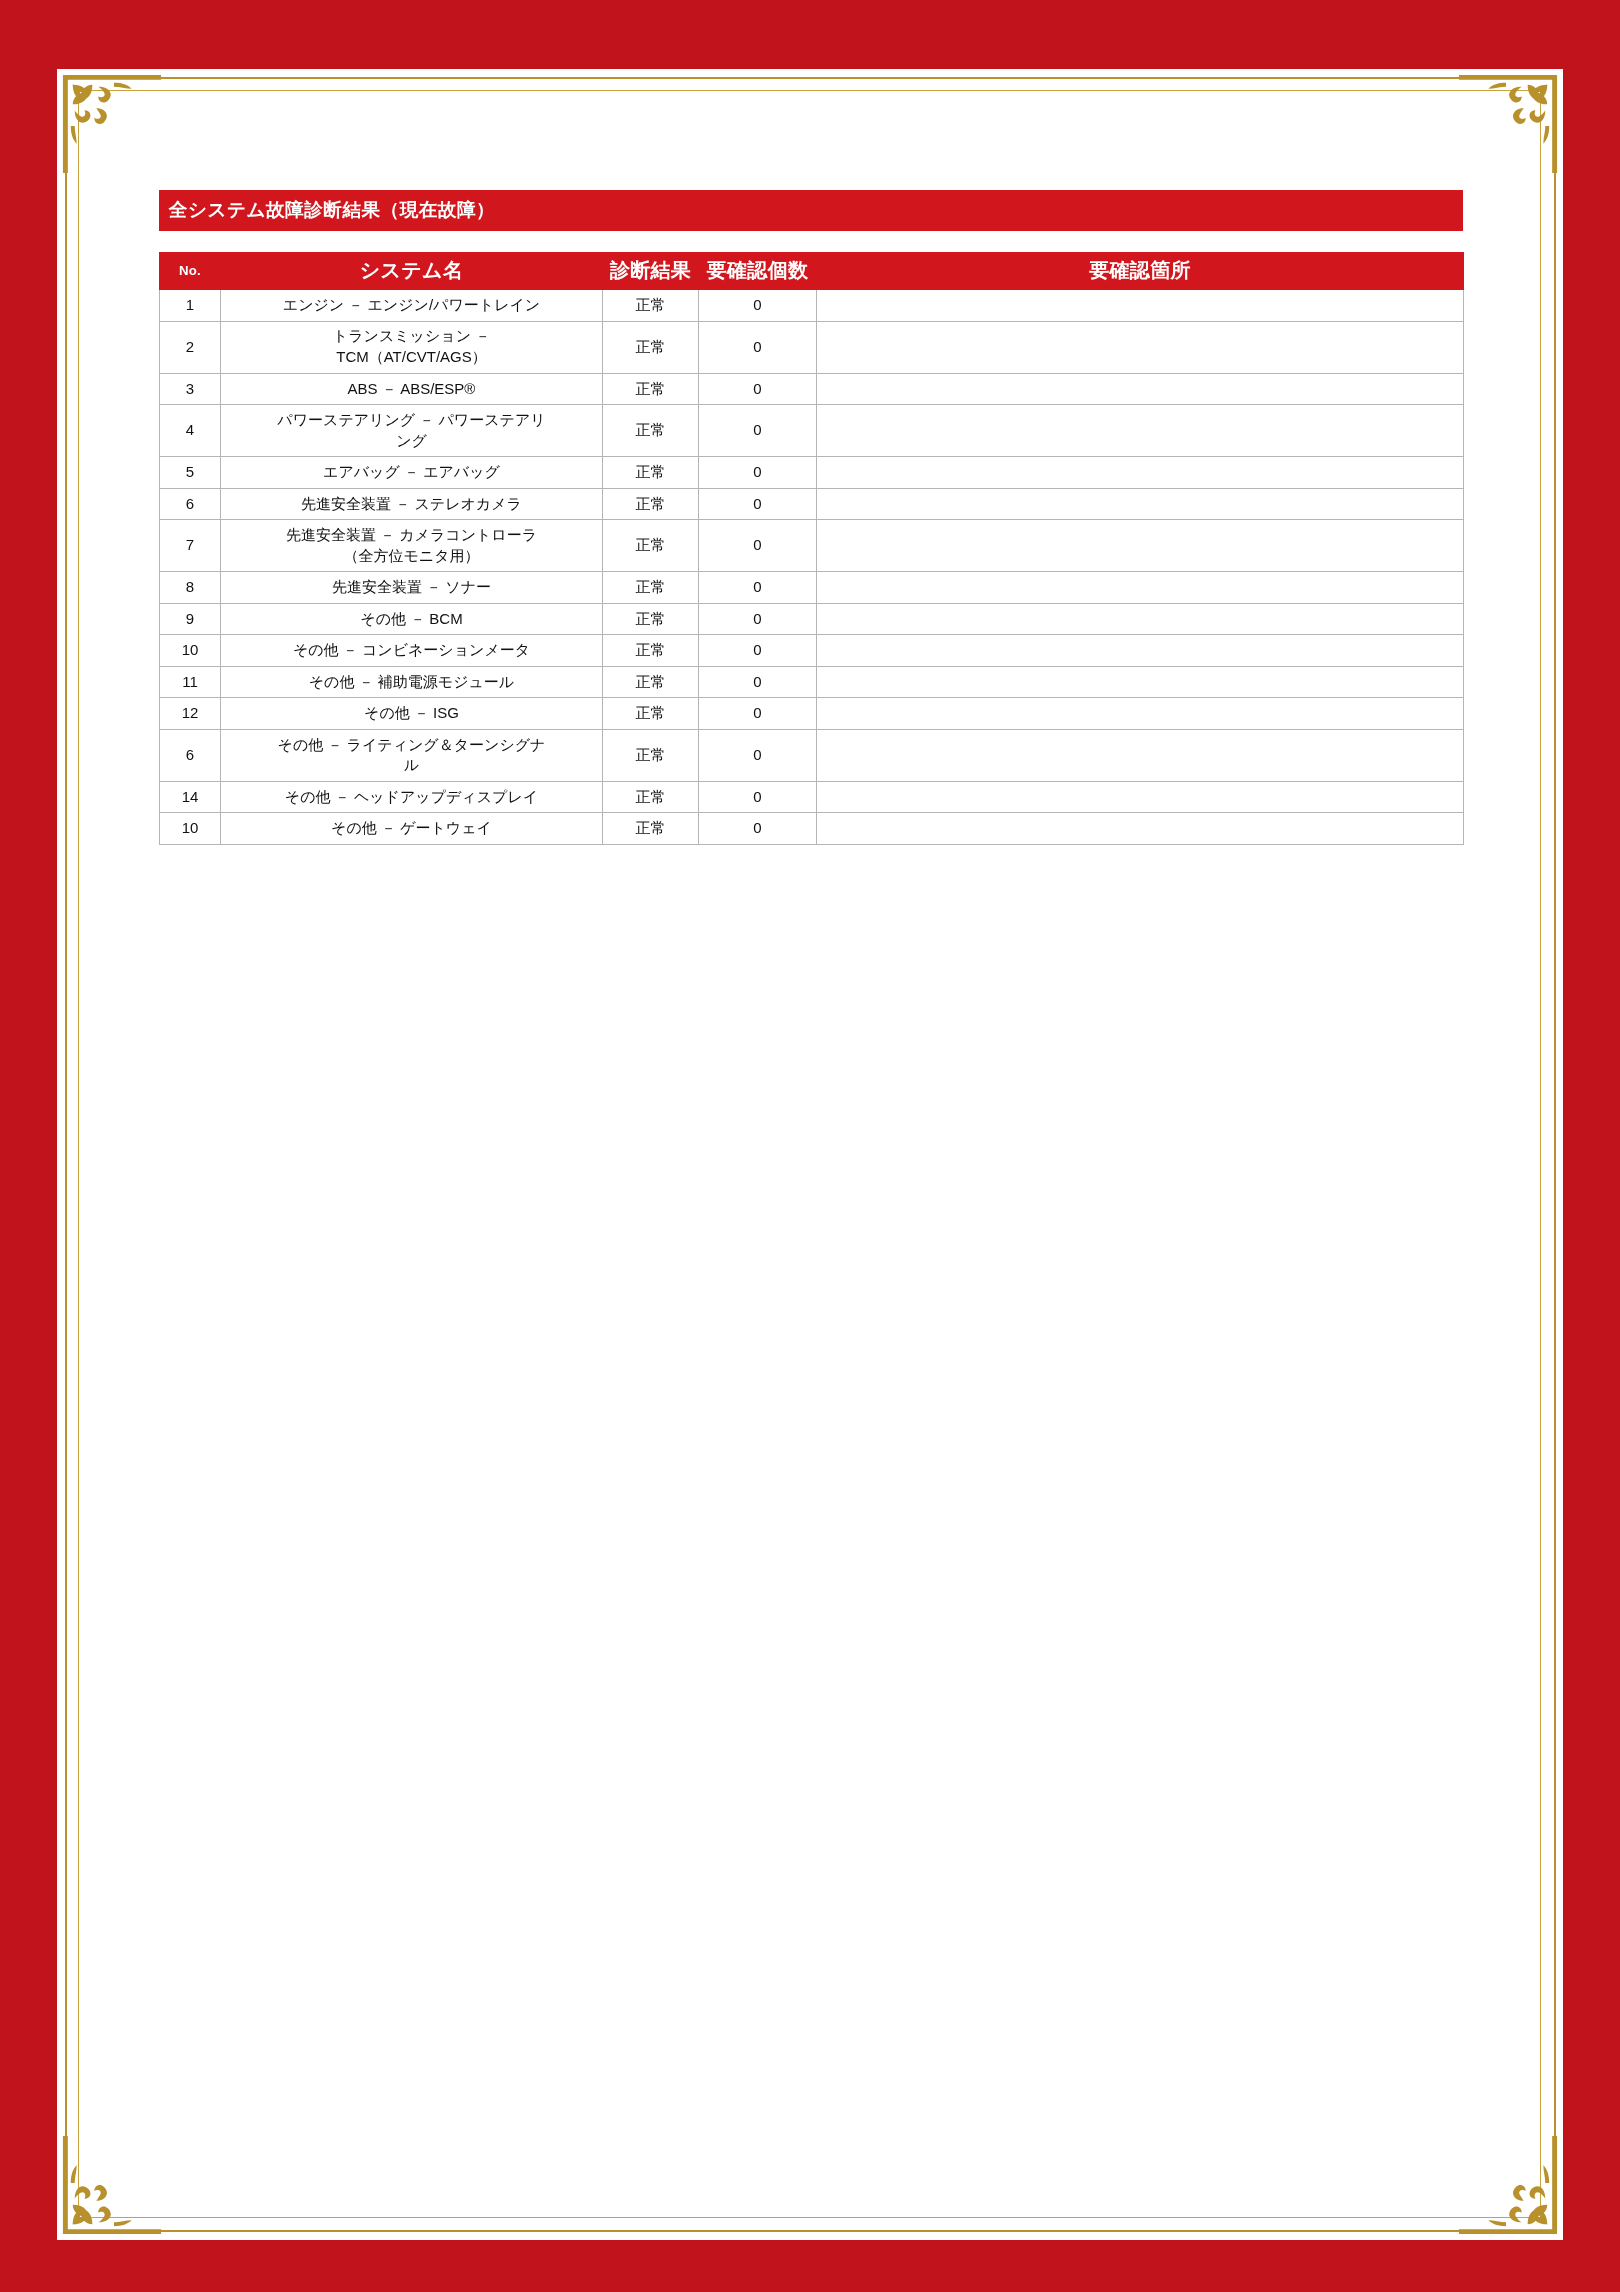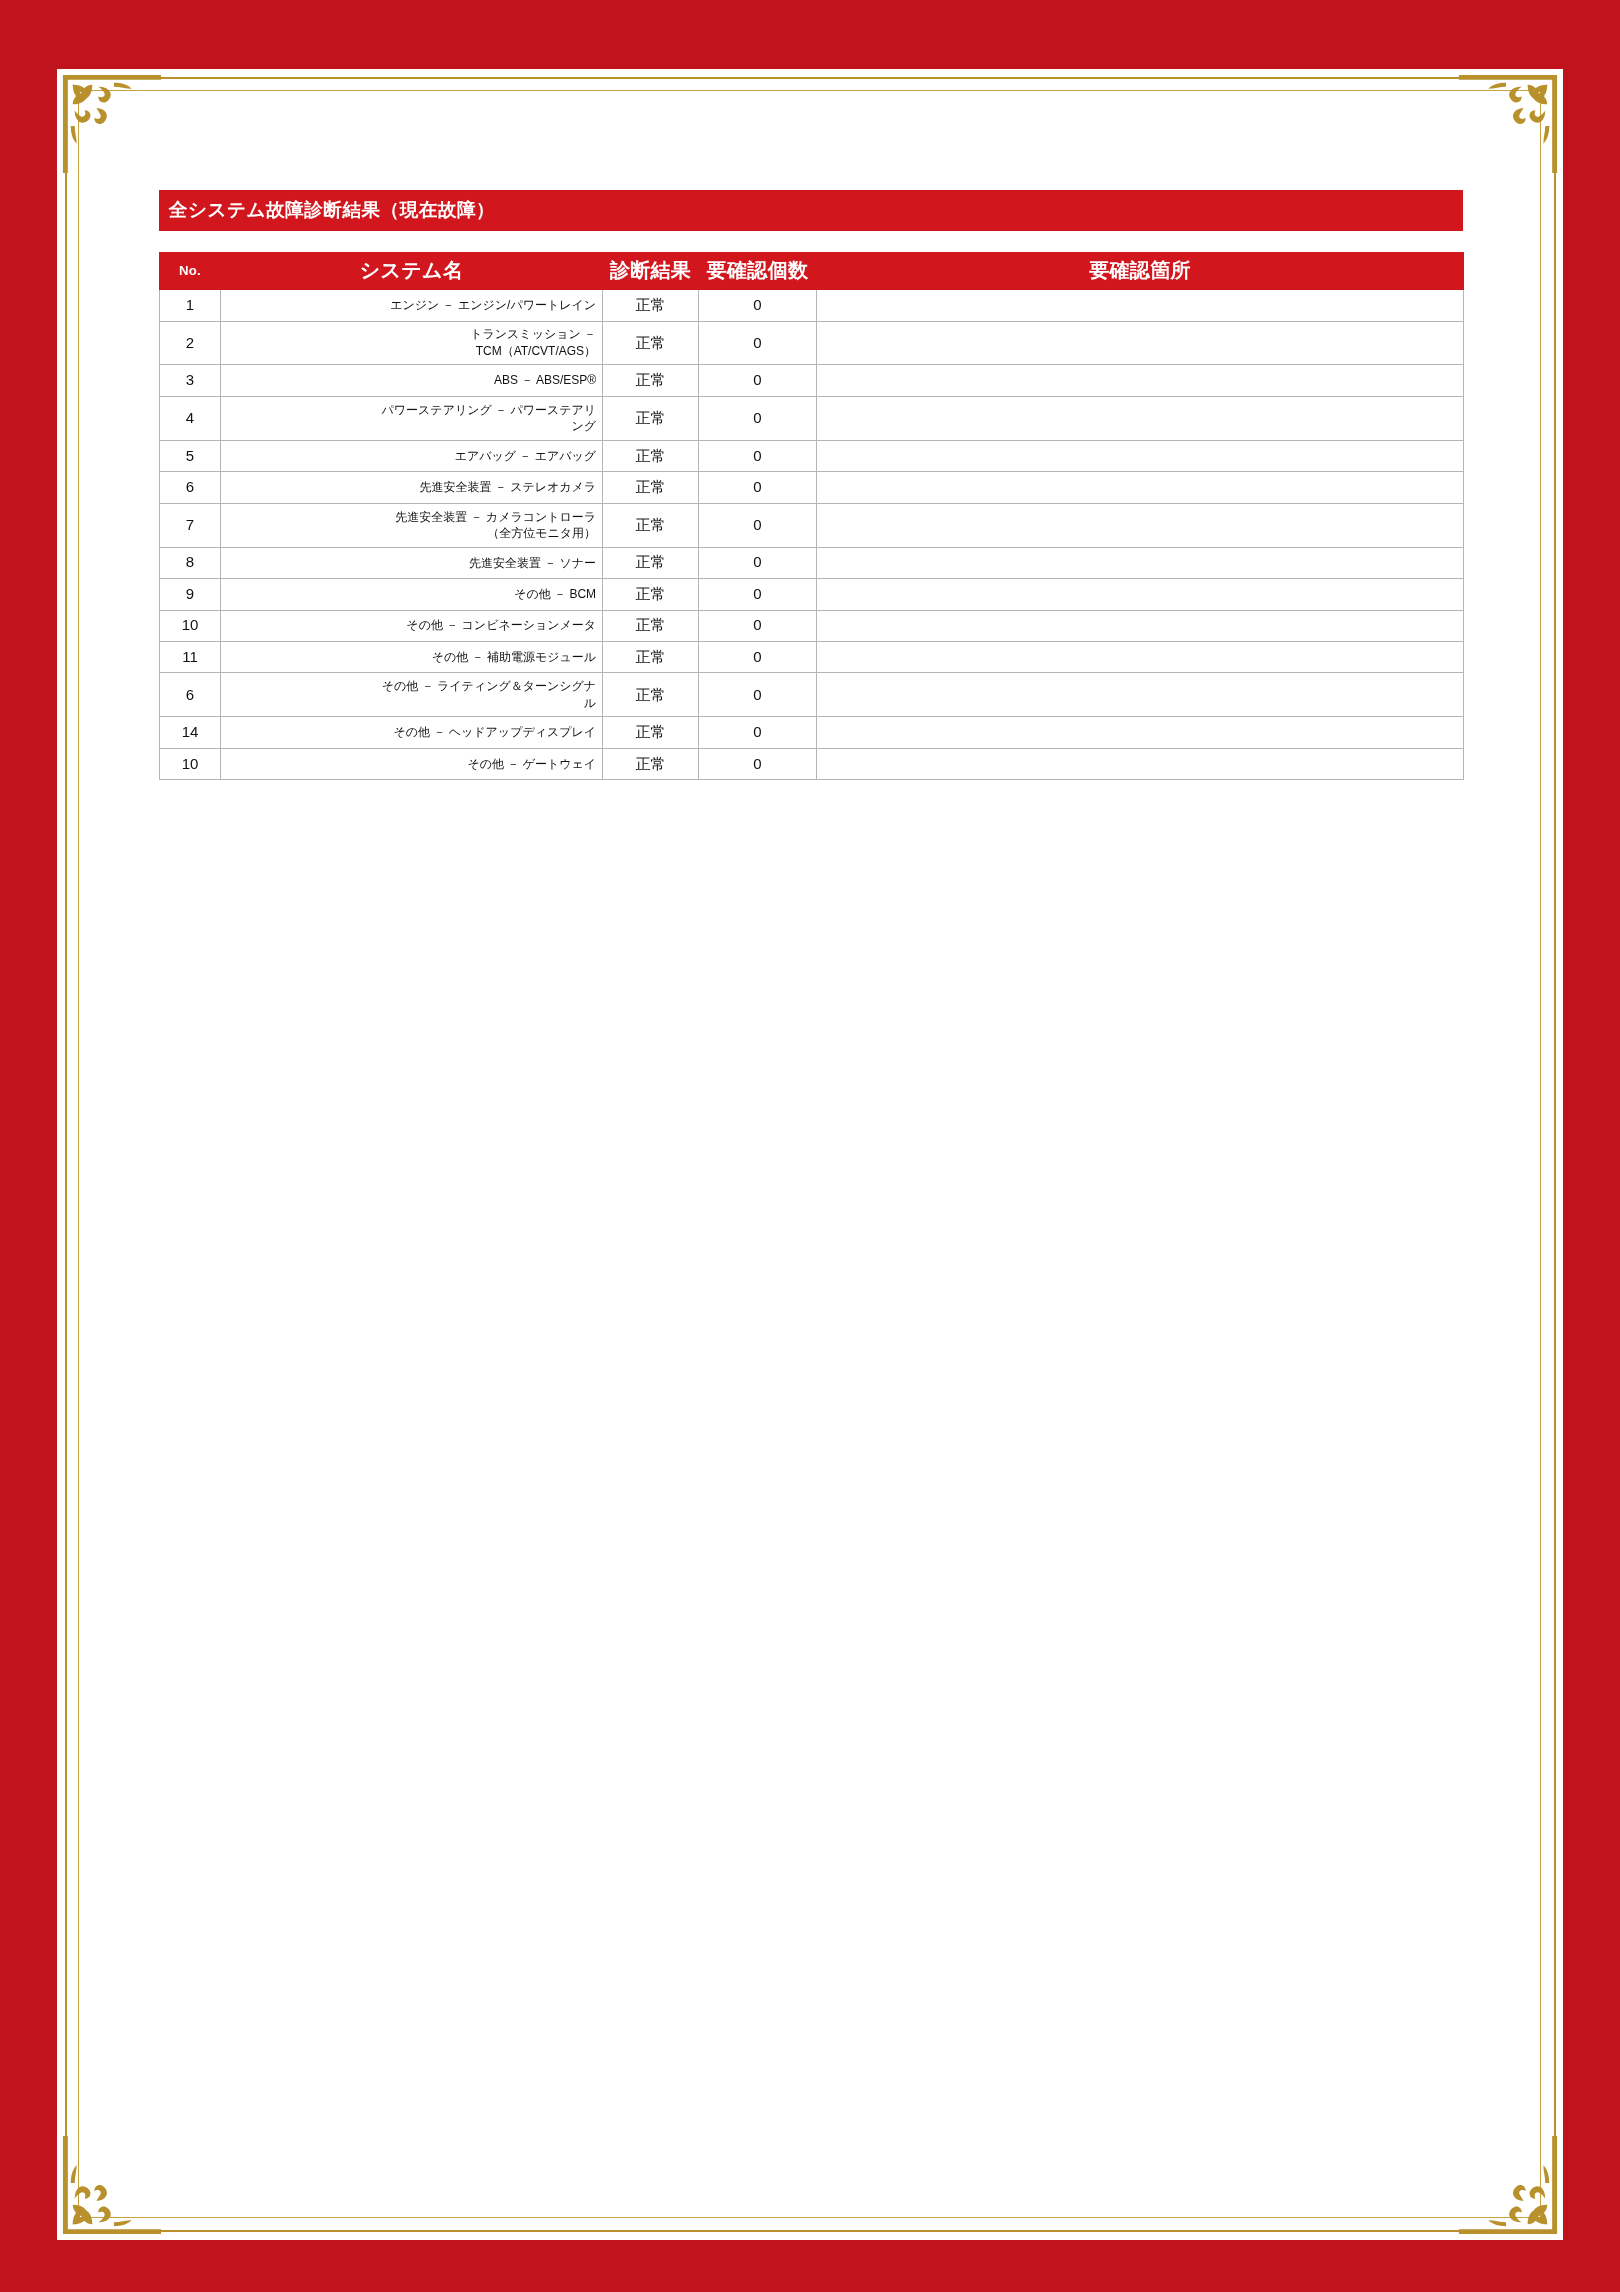--- a/index.html
+++ b/index.html
@@ -106,21 +106,21 @@
   }
   table.diag thead th.th-no { font-size: 13.2px; }
 
   table.diag tbody td {
     border: 1px solid #b5b5b5;
     padding: 4.9px 5.9px;
     vertical-align: middle;
     line-height: 1.38;
   }
   td.no   { text-align: center; font-size: 15px; }
-  td.sys  { text-align: right;   font-size: 12px; padding-left: 9.8px; }
+  td.sys  { text-align: center;   font-size: 15px; padding-left: 9.8px; }
   td.res  { text-align: center; font-size: 15px; margin-left: 35px; }
   td.cnt  { text-align: center; font-size: 15px; }
   td.loc  { text-align: left; }
 
   .wrap2 { display: block; }
 </style>
 </head>
 <body>
 
 <div class="page">
@@ -303,20 +303,29 @@
           <tr>
             <td class="no">11</td>
             <td class="sys">
               <span class="wrap2">その他 － 補助電源モジュール</span>
             </td>
             <td class="res">正常</td>
             <td class="cnt">0</td>
             <td class="loc"></td>
           </tr>
           <tr>
+            <td class="no">12</td>
+            <td class="sys">
+              <span class="wrap2">その他 － ISG</span>
+            </td>
+            <td class="res">正常</td>
+            <td class="cnt">0</td>
+            <td class="loc"></td>
+          </tr>
+          <tr>
             <td class="no">6</td>
             <td class="sys">
               <span class="wrap2">その他 － ライティング＆ターンシグナ</span>
               <span class="wrap2">ル</span>
             </td>
             <td class="res">正常</td>
             <td class="cnt">0</td>
             <td class="loc"></td>
           </tr>
           <tr>

